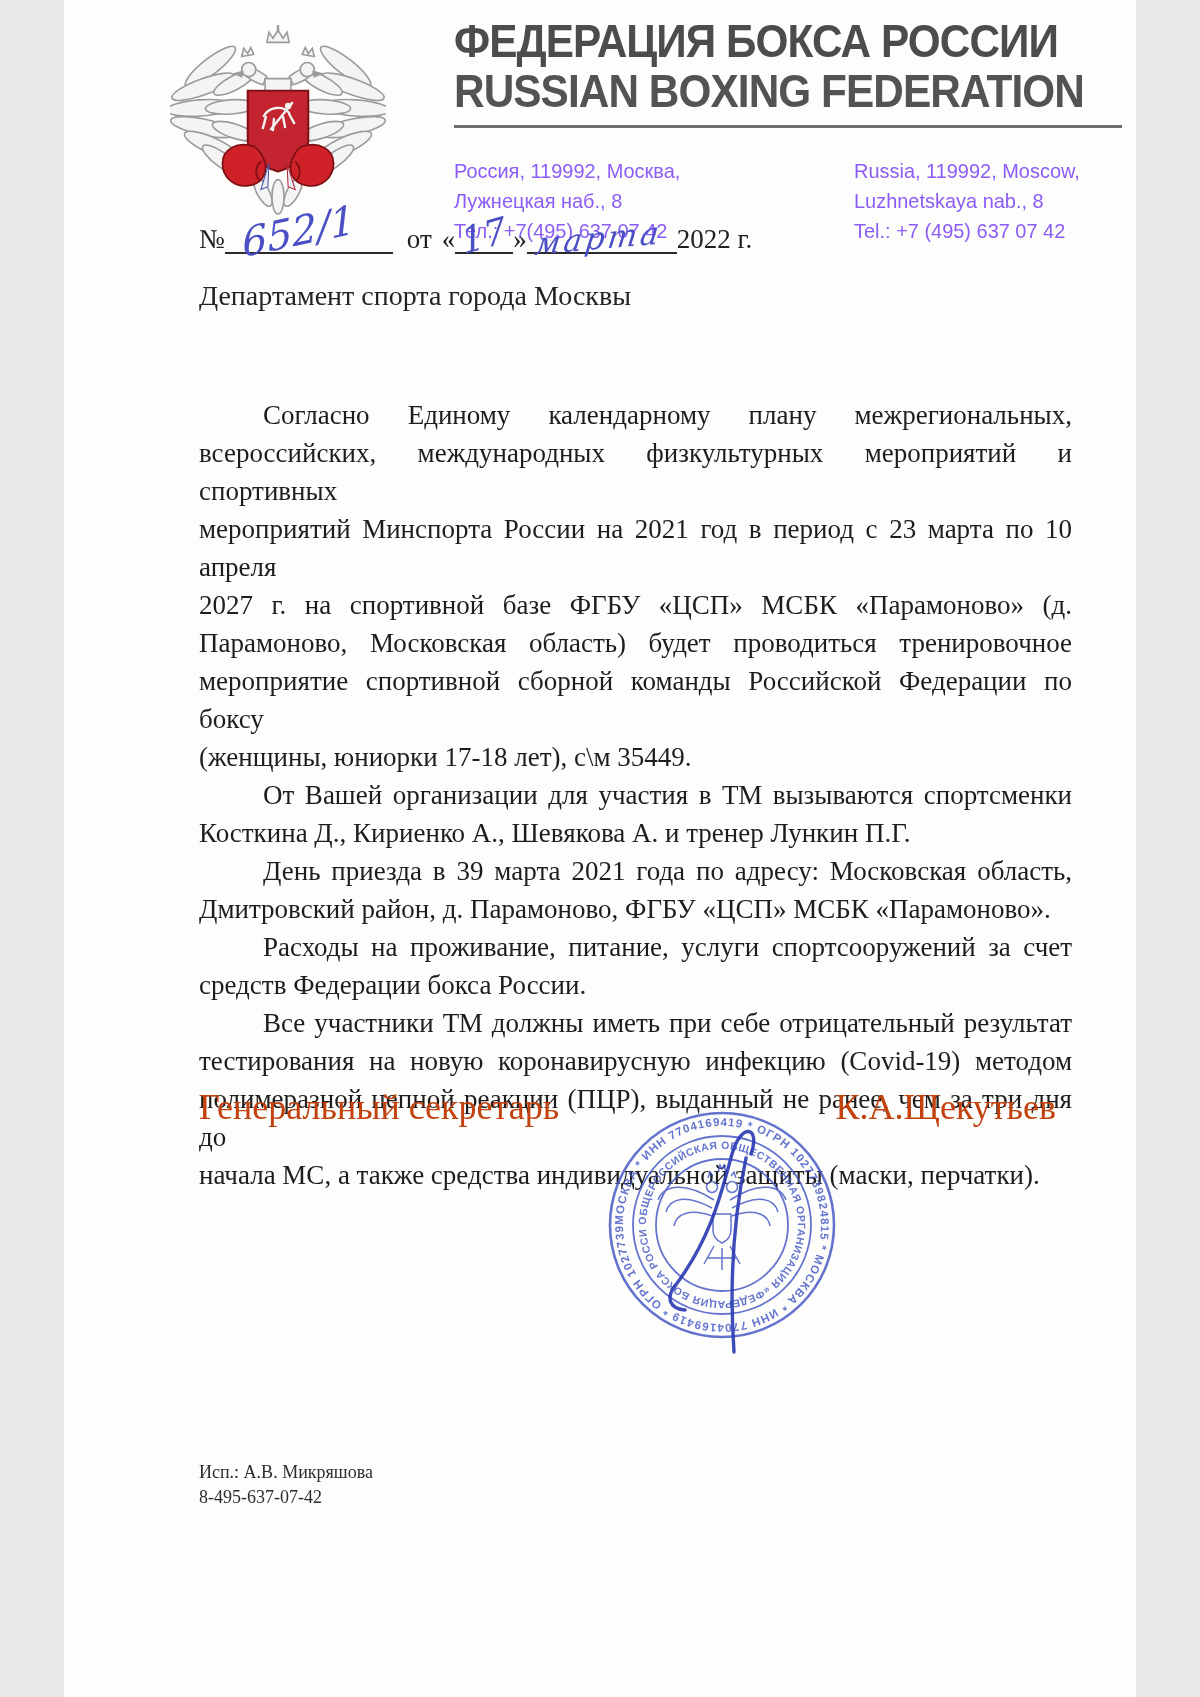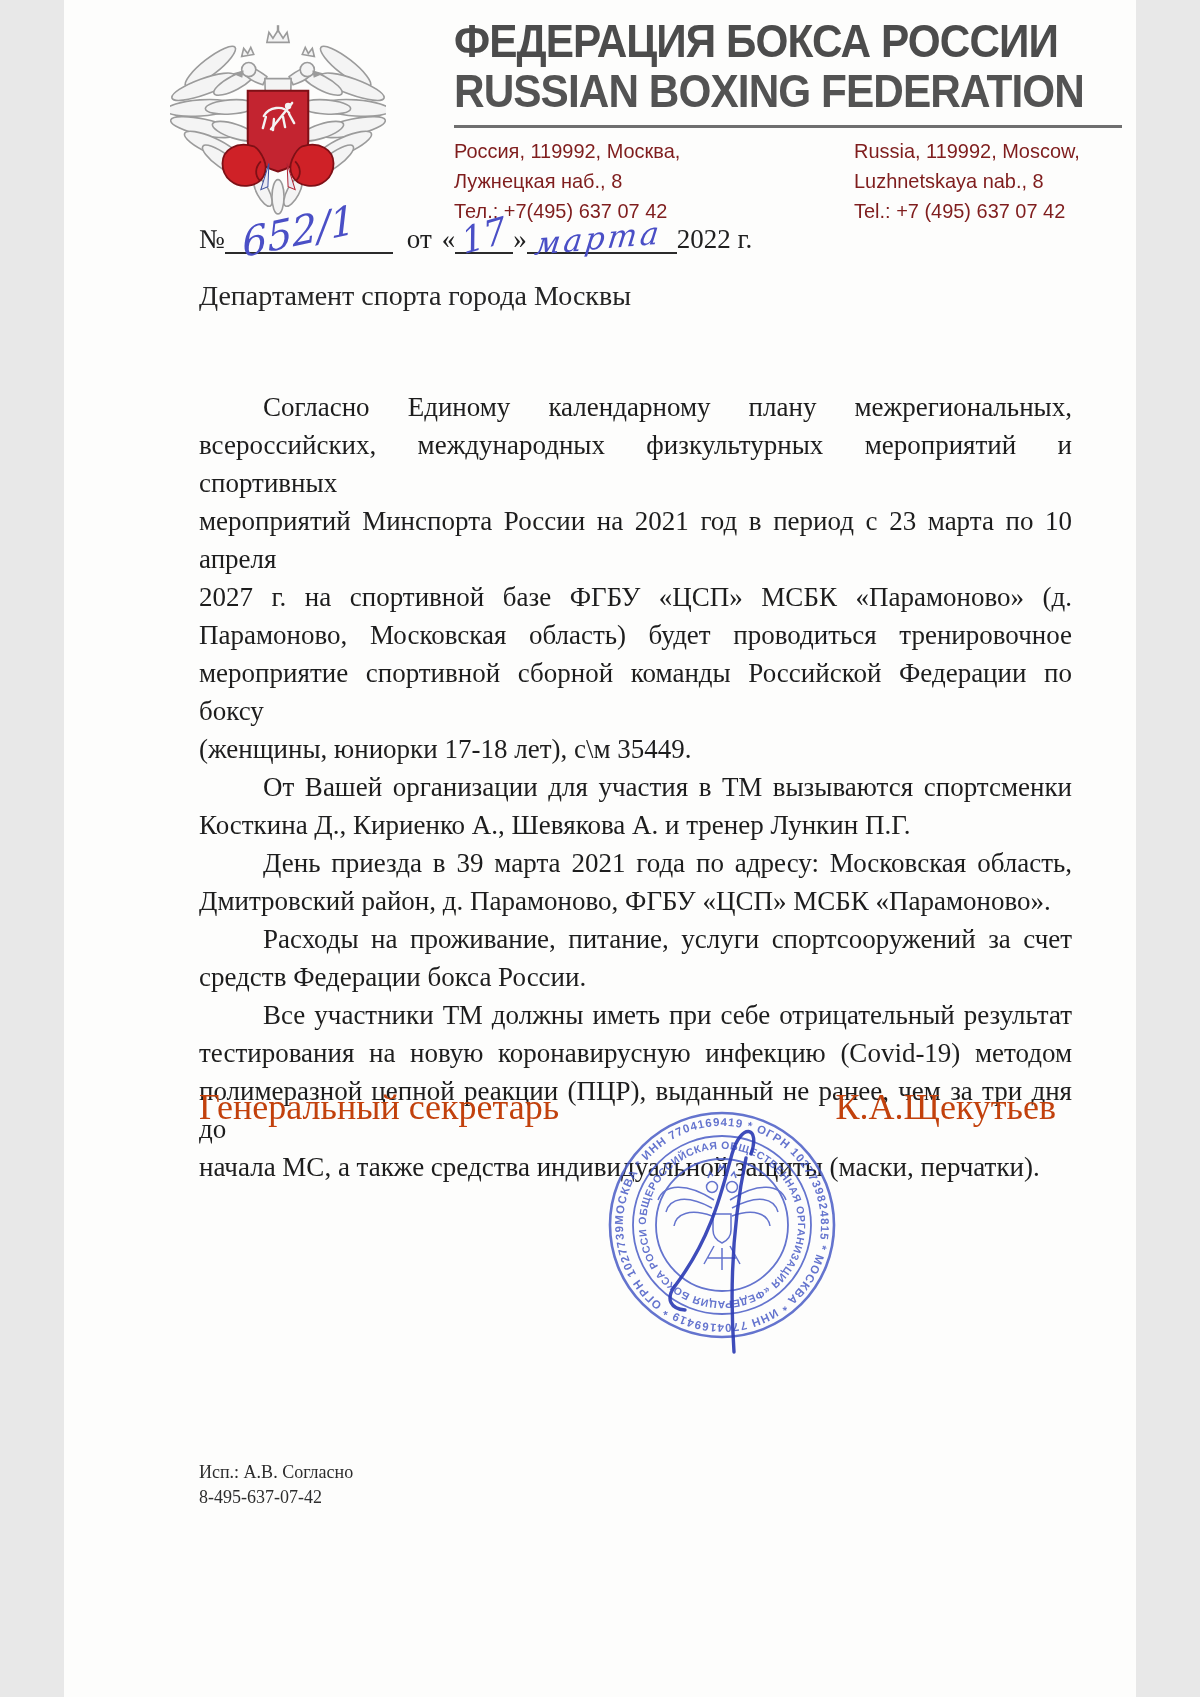--- a/index.html
+++ b/index.html
@@ -5,39 +5,39 @@
   html,body{margin:0;padding:0;background:#e8e8e8;}
   .page{position:relative;width:1072px;height:1697px;background:#fdfdfc;margin:0 auto;overflow:hidden;
         font-family:"Liberation Serif",serif;color:#1f1f1f;}
   
   .emblem{position:absolute;left:106px;top:12px;width:216px;height:204px;}
   .head-text{position:absolute;left:390px;top:16px;width:672px;}
   .title-ru,.title-en{font-family:"Liberation Sans",sans-serif;font-weight:700;color:#4c4c4c;
         font-size:46px;line-height:50px;white-space:nowrap;transform:scaleX(.92);transform-origin:left center;letter-spacing:-1px;}
   .title-en{color:#535353;}
   .head-rule{margin-top:9px;width:668px;height:3px;background:#6f6f6f;}
-  .addresses{display:flex;margin-top:8px;font-family:"Liberation Sans",sans-serif;
-        font-size:21px;line-height:30px;color:#7f1d1d;}
+  .addresses{display:flex;margin-top:28px;font-family:"Liberation Sans",sans-serif;
+        font-size:21px;line-height:30px;color:#8b5cf6;}
   .addr{transform:scaleX(.95);transform-origin:left top;white-space:nowrap;}
   .addr.ru{width:400px;}
   
   .refline{position:absolute;left:135px;top:224px;font-size:27px;color:#202020;white-space:nowrap;}
   .uline{display:inline-block;height:8px;border-bottom:2px solid #2b2b2b;margin-bottom:-6px;position:relative;}
   .uline.w1{width:168px;}
   .uline.w2{width:58px;}
   .uline.w3{width:150px;}
   .ref-gap{margin:0 10px 0 14px;}
   .hand{position:absolute;font-family:"DejaVu Serif",serif;font-style:italic;color:#4a4fc6;white-space:nowrap;}
   .hand-number{font-size:40px;left:16px;bottom:-2px;transform:rotate(-12deg) skewX(-8deg);}
   .hand-day{font-size:36px;left:6px;bottom:-4px;transform:rotate(-16deg) skewX(-6deg);}
   .hand-month{font-size:31px;left:8px;bottom:-4px;letter-spacing:3px;transform:rotate(-5deg) skewX(-12deg);}
   
   .recipient{position:absolute;left:135px;top:280px;width:875px;text-align:left;font-size:28px;color:#242424;}
   
-  .body{position:absolute;left:135px;top:388px;width:873px;font-size:27px;color:#1d1d1d;}
+  .body{position:absolute;left:135px;top:396px;width:873px;font-size:27px;color:#1d1d1d;}
   .bline{line-height:38px;text-align:justify;text-align-last:justify;}
   .bline.last{text-align-last:left;}
   .bline.first{text-indent:64px;}
   
   .signrow{position:absolute;left:135px;top:1086px;width:873px;display:flex;justify-content:space-between;font-size:36px;color:#c2410c;}
   .sign-name{margin-right:16px;text-align:center;}
   
   .stamp-svg{position:absolute;left:498px;top:1032px;width:320px;height:400px;overflow:visible;}
   .stampg{filter:blur(.3px);}
   
@@ -172,17 +172,17 @@
         <path d="M 152,214 l -10,18 M 160,216 l 0,22 M 168,214 l 10,18 M 146,226 l 28,0"></path>
       </g>
     </g>
     <g fill="none" stroke="#2e3db5" stroke-width="3.4" stroke-linecap="round" opacity="0.92">
       <path d="M 189,122 C 199,94 179,90 170,122 C 159,162 149,206 113,254 C 103,267 109,277 123,278"></path>
       <path d="M 184,126 C 172,184 167,248 172,320"></path>
     </g>
   </svg>
 
   <div class="footer">
-    <div>Исп.: А.В. Согласно</div>
+    <div>Исп.: А.В. Микряшова</div>
     <div>8-495-637-07-42</div>
   </div>
 
 </div>
 
 </body></html>

